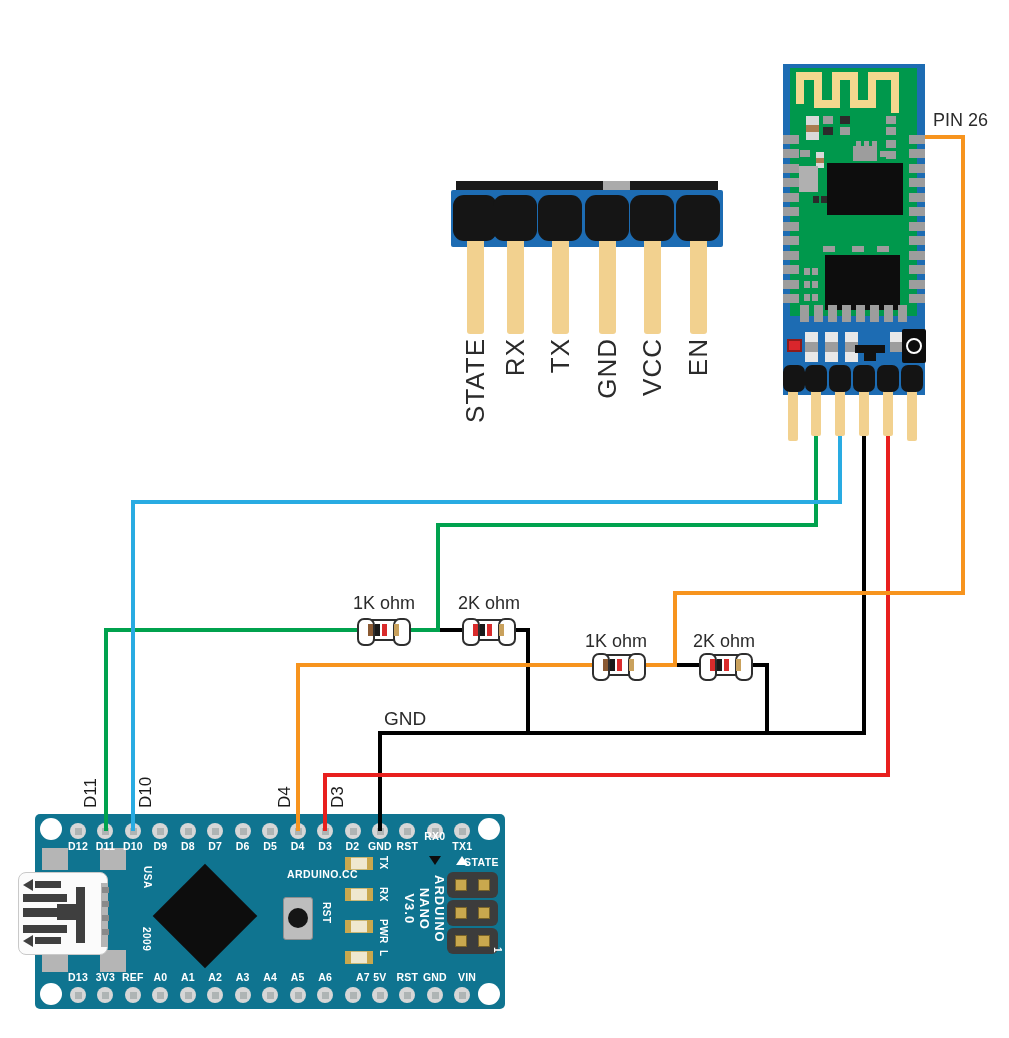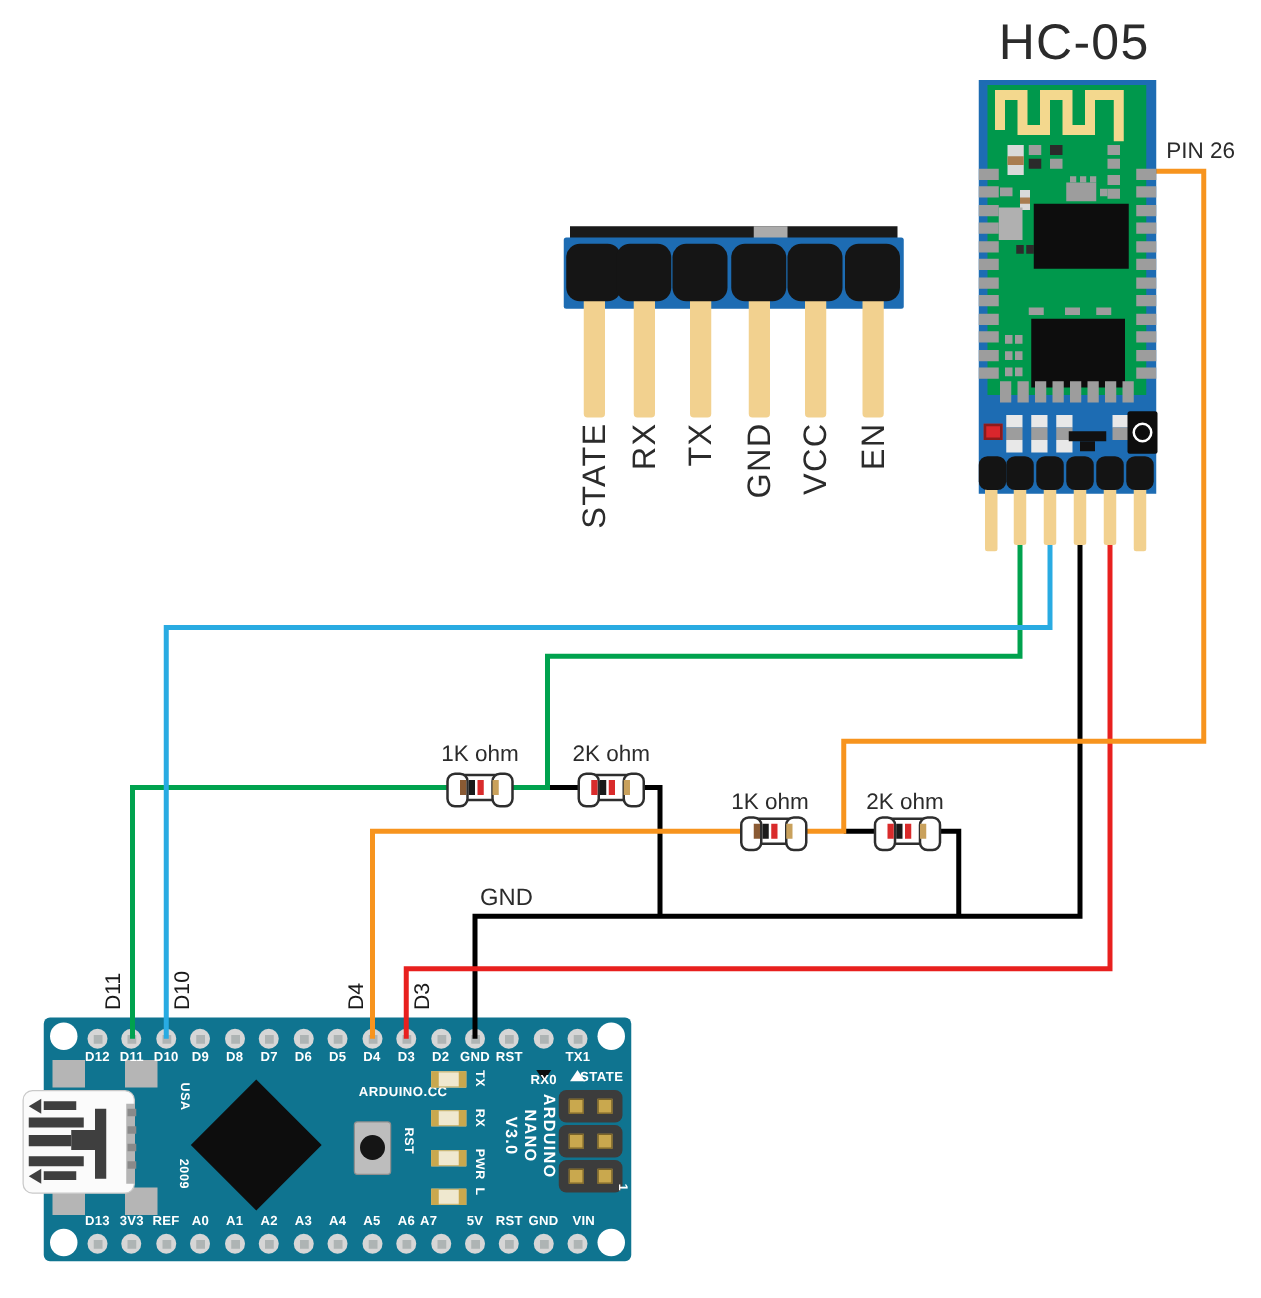--- a/index.html
+++ b/index.html
@@ -322,21 +322,21 @@
       <div class="pinsq" style="left: 314.5px; top: 14px;"></div>
       <div class="apl" style="left: 300.5px; top: 26px;">D2</div>
       <div class="pincirc" style="left: 336.95px; top: 9px;"></div>
       <div class="pinsq" style="left: 341.95px; top: 14px;"></div>
       <div class="apl" style="left: 327.95px; top: 26px;">GND</div>
       <div class="pincirc" style="left: 364.4px; top: 9px;"></div>
       <div class="pinsq" style="left: 369.4px; top: 14px;"></div>
       <div class="apl" style="left: 355.4px; top: 26px;">RST</div>
       <div class="pincirc" style="left: 391.85px; top: 9px;"></div>
       <div class="pinsq" style="left: 396.85px; top: 14px;"></div>
-      <div class="apl" style="left: 382.85px; top: 44px;">RX0</div>
+      <div class="apl" style="left: 382.85px; top: 16px;">RX0</div>
       <div class="pincirc" style="left: 419.3px; top: 9px;"></div>
       <div class="pinsq" style="left: 424.3px; top: 14px;"></div>
       <div class="apl" style="left: 410.3px; top: 26px;">TX1</div>
       <div class="pincirc" style="left: 35px; top: 173px;"></div>
       <div class="pinsq" style="left: 40px; top: 178px;"></div>
       <div class="apl" style="left: 26px; top: 157px;">D13</div>
       <div class="pincirc" style="left: 62.45px; top: 173px;"></div>
       <div class="pinsq" style="left: 67.45px; top: 178px;"></div>
       <div class="apl" style="left: 53.45px; top: 157px;">3V3</div>
       <div class="pincirc" style="left: 89.9px; top: 173px;"></div>
@@ -358,21 +358,21 @@
       <div class="pinsq" style="left: 232.15px; top: 178px;"></div>
       <div class="apl" style="left: 218.15px; top: 157px;">A4</div>
       <div class="pincirc" style="left: 254.6px; top: 173px;"></div>
       <div class="pinsq" style="left: 259.6px; top: 178px;"></div>
       <div class="apl" style="left: 245.6px; top: 157px;">A5</div>
       <div class="pincirc" style="left: 282.05px; top: 173px;"></div>
       <div class="pinsq" style="left: 287.05px; top: 178px;"></div>
       <div class="apl" style="left: 273.05px; top: 157px;">A6</div>
       <div class="pincirc" style="left: 309.5px; top: 173px;"></div>
       <div class="pinsq" style="left: 314.5px; top: 178px;"></div>
-      <div class="apl" style="left: 291px; top: 157px;">A7</div>
+      <div class="apl" style="left: 311px; top: 157px;">A7</div>
       <div class="pincirc" style="left: 336.95px; top: 173px;"></div>
       <div class="pinsq" style="left: 341.95px; top: 178px;"></div>
       <div class="apl" style="left: 327.95px; top: 157px;">5V</div>
       <div class="pincirc" style="left: 364.4px; top: 173px;"></div>
       <div class="pinsq" style="left: 369.4px; top: 178px;"></div>
       <div class="apl" style="left: 355.4px; top: 157px;">RST</div>
       <div class="pincirc" style="left: 391.85px; top: 173px;"></div>
       <div class="pinsq" style="left: 396.85px; top: 178px;"></div>
       <div class="apl" style="left: 382.85px; top: 157px;">GND</div>
       <div class="pincirc" style="left: 419.3px; top: 173px;"></div>
@@ -381,21 +381,20 @@
       <div class="led" style="left: 310px; top: 43px;"></div>
       <div class="rt cw silk" style="left: 354px; top: 42px;"><span>TX</span></div>
       <div class="led" style="left: 310px; top: 74px;"></div>
       <div class="rt cw silk" style="left: 354px; top: 73px;"><span>RX</span></div>
       <div class="led" style="left: 310px; top: 106px;"></div>
       <div class="rt cw silk" style="left: 354px; top: 105px;"><span>PWR</span></div>
       <div class="led" style="left: 310px; top: 137px;"></div>
       <div class="rt cw silk" style="left: 354px; top: 136px;"><span>L</span></div>
     </div>
 
-  <div class="lbl" style="left:799px;top:13px;font-size:40px;letter-spacing:1px;">HC-05</div>
   <div class="lbl" style="left:933px;top:111px;font-size:18px;">PIN 26</div>
   <div class="lbl" style="left:384px;top:709px;font-size:19px;">GND</div>
   <div class="lbl res-label" style="left:353px;top:594px;">1K ohm</div>
   <div class="lbl res-label" style="left:458px;top:594px;">2K ohm</div>
   <div class="lbl res-label" style="left:585px;top:632px;">1K ohm</div>
   <div class="lbl res-label" style="left:693px;top:632px;">2K ohm</div>
   <div class="rt ccw-bot wire-label" style="left:101px;top:788px;"><span>D11</span></div>
   <div class="rt ccw-bot wire-label" style="left:156px;top:788px;"><span>D10</span></div>
   <div class="rt ccw-bot wire-label" style="left:295px;top:788px;"><span>D4</span></div>
   <div class="rt ccw-bot wire-label" style="left:348px;top:788px;"><span>D3</span></div>

